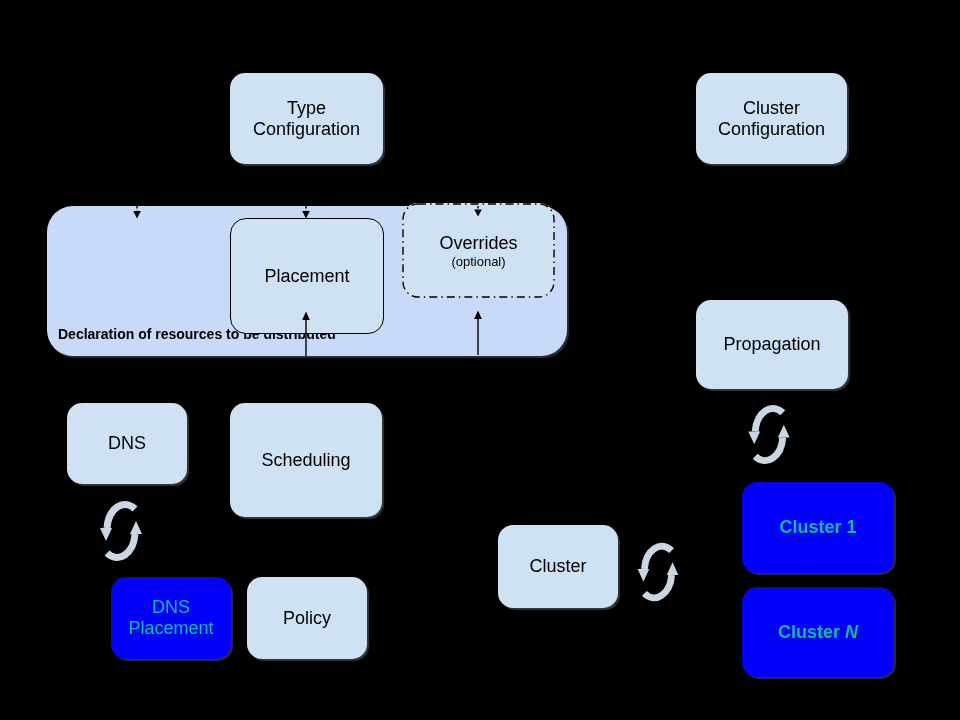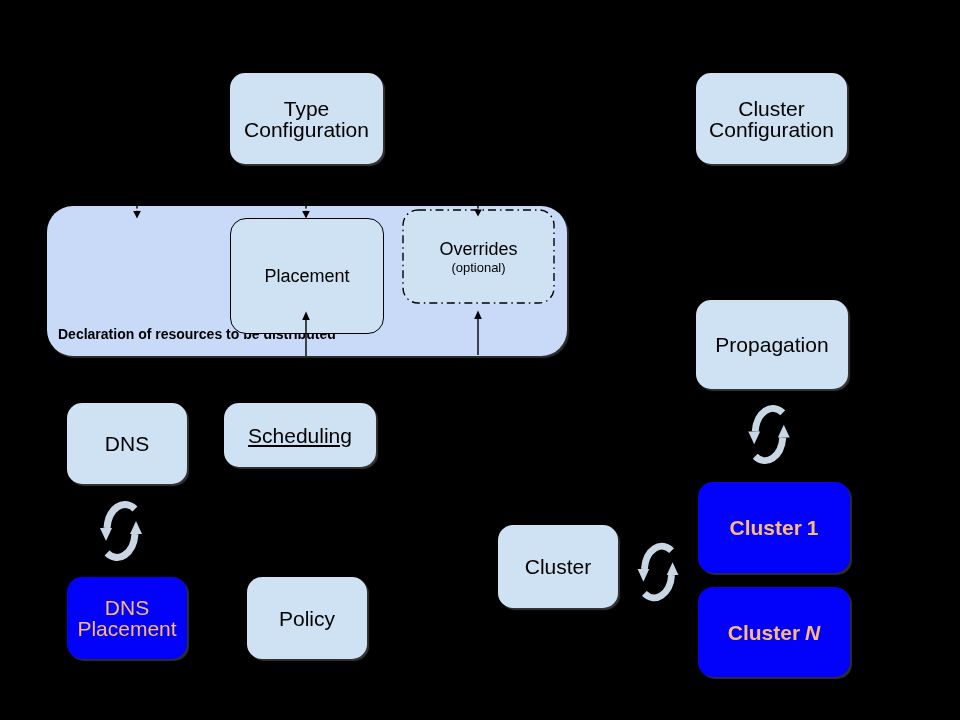--- a/index.html
+++ b/index.html
@@ -3,25 +3,25 @@
 <meta charset="utf-8">
 <style>
   html,body { margin:0; padding:0; background:#000; }
   .stage {
     position:relative; width:960px; height:720px; background:#000000;
     font-family:"Liberation Sans", sans-serif; overflow:hidden;
   }
   .node {
     position:absolute; display:flex; flex-direction:column;
     align-items:center; justify-content:center; text-align:center;
-    color:#000; font-size:21px; line-height:21px;
+    color:#000; font-size:18px; line-height:21px;
     border-radius:15px; box-sizing:border-box;
   }
   .light { background:#cfe2f3; box-shadow:2px 2px 1px rgba(150,150,150,0.35); }
-  .blue  { background:#0202fb; color:#fdba74; font-weight:bold; box-shadow:2px 2px 1px rgba(150,150,150,0.3); }
+  .blue  { background:#0202fb; color:#14b8a6; font-weight:bold; box-shadow:2px 2px 1px rgba(150,150,150,0.3);margin-left:44px; }
   .blue.regular { font-weight:normal; }
   .group {
     position:absolute; left:47px; top:206px; width:520px; height:150px;
     background:#c9daf8; border-radius:26px; box-shadow:2px 2px 1px rgba(150,150,150,0.3);
   }
   .inner {
     background:#cfe2f3; border:1.4px solid #000; border-radius:16px;
     font-size:18px; box-shadow:none;
   }
   .overrides { border:none; background:#cfe2f3; }
@@ -32,23 +32,23 @@
     white-space:nowrap;
     font-weight:bold;
   }
   .suffix { margin-left:5px; }
   .italic { font-style:italic; }
   
   .pos-typecfg    { left:230px; top:73px;  width:153px; height:91px; }
   .pos-clustercfg { left:696px; top:73px;  width:151px; height:91px; }
   .pos-template   { left:60px;  top:218px; width:154px; height:94px; }
   .pos-placement  { left:230px; top:218px; width:154px; height:116px; }
-  .pos-overrides  { left:402px; top:209px; width:153px; height:95px; }
+  .pos-overrides  { left:402px; top:203px; width:153px; height:95px; }
   .pos-dns        { left:67px;  top:403px; width:120px; height:81px; }
-  .pos-scheduling { left:224px; top:403px; width:152px; height:64px;text-decoration:underline; }
+  .pos-scheduling { left:230px; top:403px; width:152px; height:114px; }
   .pos-dnsprov    { left:67px;  top:577px; width:120px; height:82px; }
   .pos-policy     { left:247px; top:577px; width:120px; height:82px; }
   .pos-propagation{ left:696px; top:300px; width:152px; height:89px; }
   .pos-cluster1   { left:698px; top:482px; width:152px; height:91px; }
   .pos-clustern   { left:698px; top:587px; width:152px; height:90px;justify-content:center; }
   .pos-status     { left:498px; top:525px; width:120px; height:83px; }
   .sync { position:absolute; }
   .sync-dns        { left:95px;  top:495px; }
   .sync-propagation{ left:743px; top:399px; }
   .sync-status     { left:632px; top:537px; }

